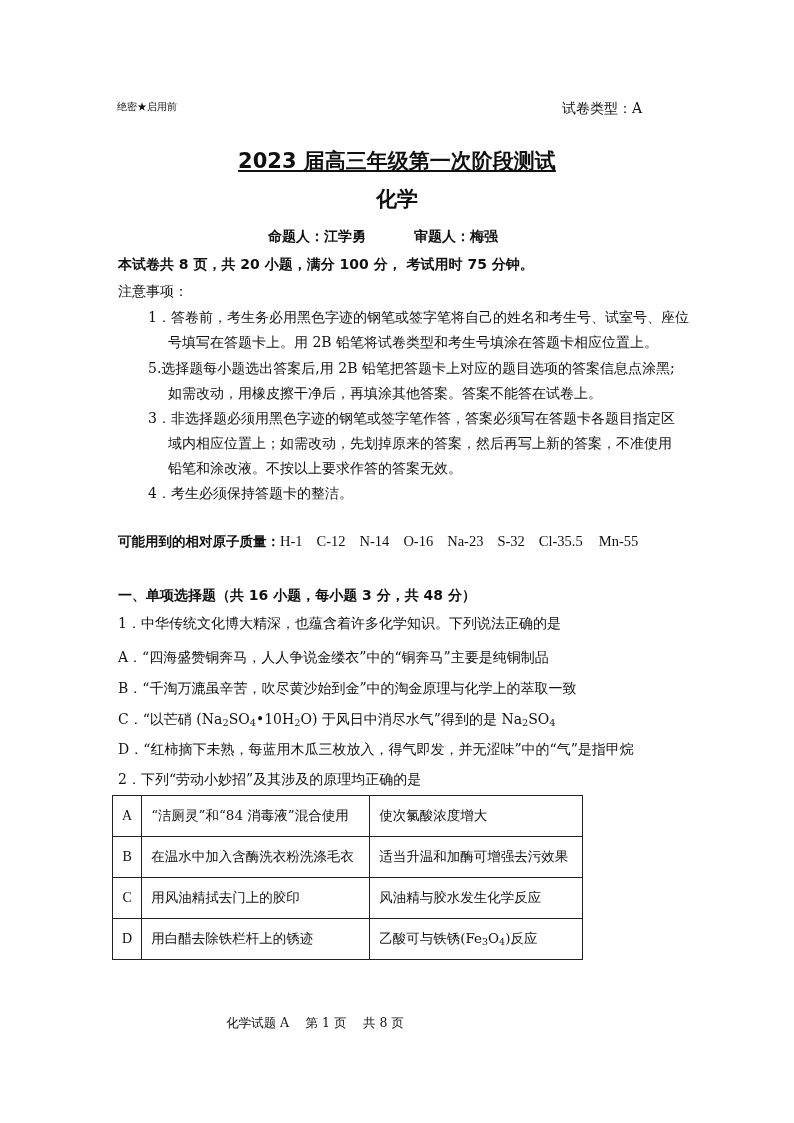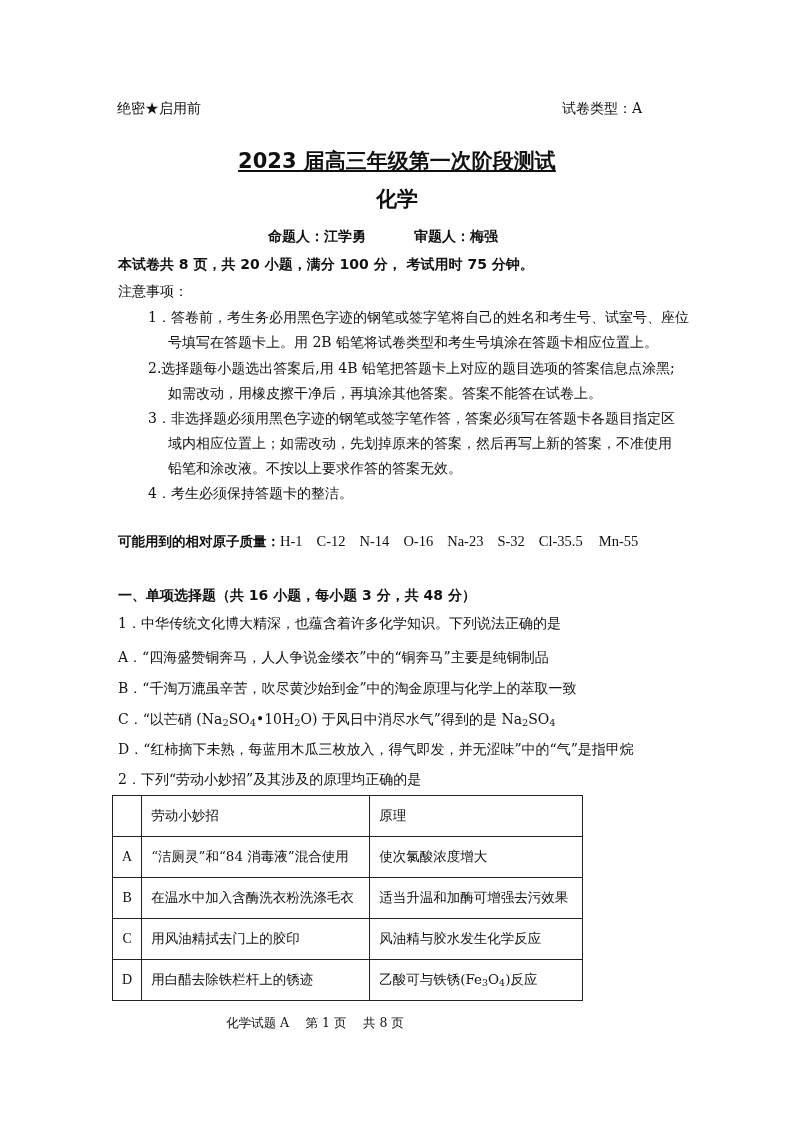--- a/index.html
+++ b/index.html
@@ -1,21 +1,21 @@
 <!DOCTYPE html>
 <html><head>
 <meta charset="utf-8">
 <style>
   html, body { margin:0; padding:0; background:#fff; }
   body { width:794px; height:1123px; position:relative; overflow:hidden; color:#111;
          font-family:"DejaVu Serif", serif; }
   .abs { position:absolute; white-space:nowrap; }
   .serif { font-family:"DejaVu Serif", "Liberation Serif", serif; font-size:14px; }
   .sans-b { font-family:"DejaVu Sans", "Liberation Sans", sans-serif; font-weight:bold; }
-  #confidential { left:117px; top:100px; font-size:14px; }
+  #confidential { left:117px; top:100px; font-size:10px; }
   #paper-type { left:562px; top:100px; font-size:14px; }
   #title { left:0; width:794px; text-align:center; top:147px; font-size:21px;text-decoration:underline; }
   #subject { left:0; width:794px; text-align:center; top:185px; font-size:21px; }
   #authors { left:268px; top:228px; font-size:14px; }
   #authors .gap { display:inline-block; width:48px; }
   #summary { left:118px; top:256px; font-size:14px; }
   #notes-heading { left:118px; top:283px; font-size:14px;text-align:right; }
   .note { left:148px; font-size:14px; }
   .note-cont { left:168px; font-size:14px; }
   #atomic { left:118px; top:533px; font-size:13.5px; }
@@ -43,21 +43,21 @@
 
 <div class="abs sans-b" id="authors">
   <span>命题人：江学勇</span><span class="gap"></span><span>审题人：梅强</span>
 </div>
 
 <div class="abs sans-b" id="summary">本试卷共 8 页，共 20 小题，满分 100 分， 考试用时 75 分钟。</div>
 <div class="abs serif" id="notes-heading">注意事项：</div>
 
 <div class="abs note" style="top:309px">1．答卷前，考生务必用黑色字迹的钢笔或签字笔将自己的姓名和考生号、试室号、座位</div>
 <div class="abs note-cont" style="top:334px">号填写在答题卡上。用 2B 铅笔将试卷类型和考生号填涂在答题卡相应位置上。</div>
-<div class="abs note" style="top:360px">2.选择题每小题选出答案后,用 4B 铅笔把答题卡上对应的题目选项的答案信息点涂黑;</div>
+<div class="abs note" style="top:360px">5.选择题每小题选出答案后,用 2B 铅笔把答题卡上对应的题目选项的答案信息点涂黑;</div>
 <div class="abs note-cont" style="top:385px">如需改动，用橡皮擦干净后，再填涂其他答案。答案不能答在试卷上。</div>
 <div class="abs note" style="top:410px">3．非选择题必须用黑色字迹的钢笔或签字笔作答，答案必须写在答题卡各题目指定区</div>
 <div class="abs note-cont" style="top:435px">域内相应位置上；如需改动，先划掉原来的答案，然后再写上新的答案，不准使用</div>
 <div class="abs note-cont" style="top:460px">铅笔和涂改液。不按以上要求作答的答案无效。</div>
 <div class="abs note" style="top:485px">4．考生必须保持答题卡的整洁。</div>
 
 <div class="abs sans-b" id="atomic">
   <span>可能用到的相对原子质量：</span><span class="masses"><span>H-1</span><span>C-12</span><span>N-14</span><span>O-16</span><span>Na-23</span><span>S-32</span><span style="margin-right:16px">Cl-35.5</span><span>Mn-55</span></span>
 </div>
 
@@ -65,25 +65,20 @@
 
 <div class="abs q serif" style="top:615px">1．中华传统文化博大精深，也蕴含着许多化学知识。下列说法正确的是</div>
 <div class="abs q serif" style="top:649px">A．“四海盛赞铜奔马，人人争说金缕衣”中的“铜奔马”主要是纯铜制品</div>
 <div class="abs q serif" style="top:680px">B．“千淘万漉虽辛苦，吹尽黄沙始到金”中的淘金原理与化学上的萃取一致</div>
 <div class="abs q serif" style="top:711px"><span>C．“以芒硝 (Na</span><sub>2</sub><span>SO</span><sub>4</sub><span>•10H</span><sub>2</sub><span>O) 于风日中消尽水气”得到的是 Na</span><sub>2</sub><span>SO</span><sub>4</sub></div>
 <div class="abs q serif" style="top:741px">D．“红柿摘下未熟，每蓝用木瓜三枚放入，得气即发，并无涩味”中的“气”是指甲烷</div>
 <div class="abs q serif" style="top:771px">2．下列“劳动小妙招”及其涉及的原理均正确的是</div>
 
 <table id="q2-table">
   <tbody>
-      <tr>
-    <td class="k"></td>
-    <td class="c1">劳动小妙招</td>
-    <td class="c2">原理</td>
-  </tr>
   <tr>
     <td class="k">A</td>
     <td class="c1">“洁厕灵”和“84 消毒液”混合使用</td>
     <td class="c2">使次氯酸浓度增大</td>
   </tr>
   <tr>
     <td class="k">B</td>
     <td class="c1">在温水中加入含酶洗衣粉洗涤毛衣</td>
     <td class="c2">适当升温和加酶可增强去污效果</td>
   </tr>

